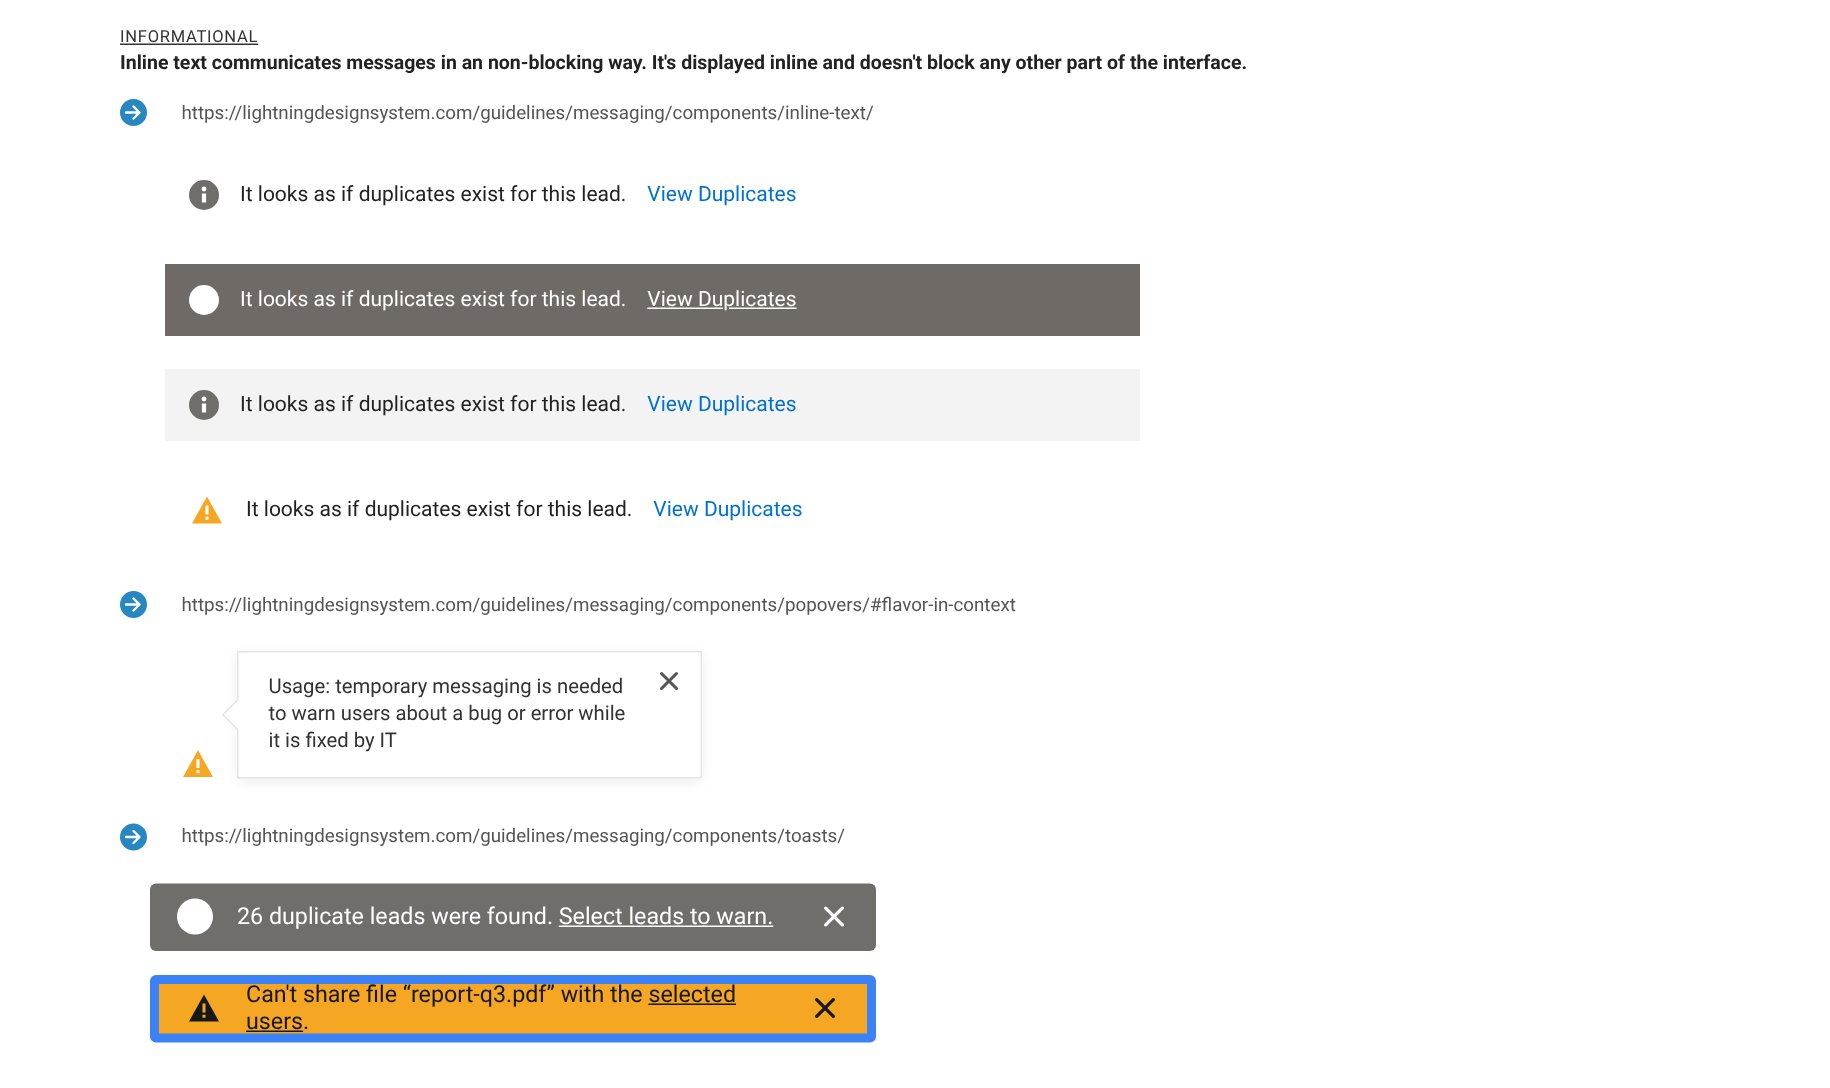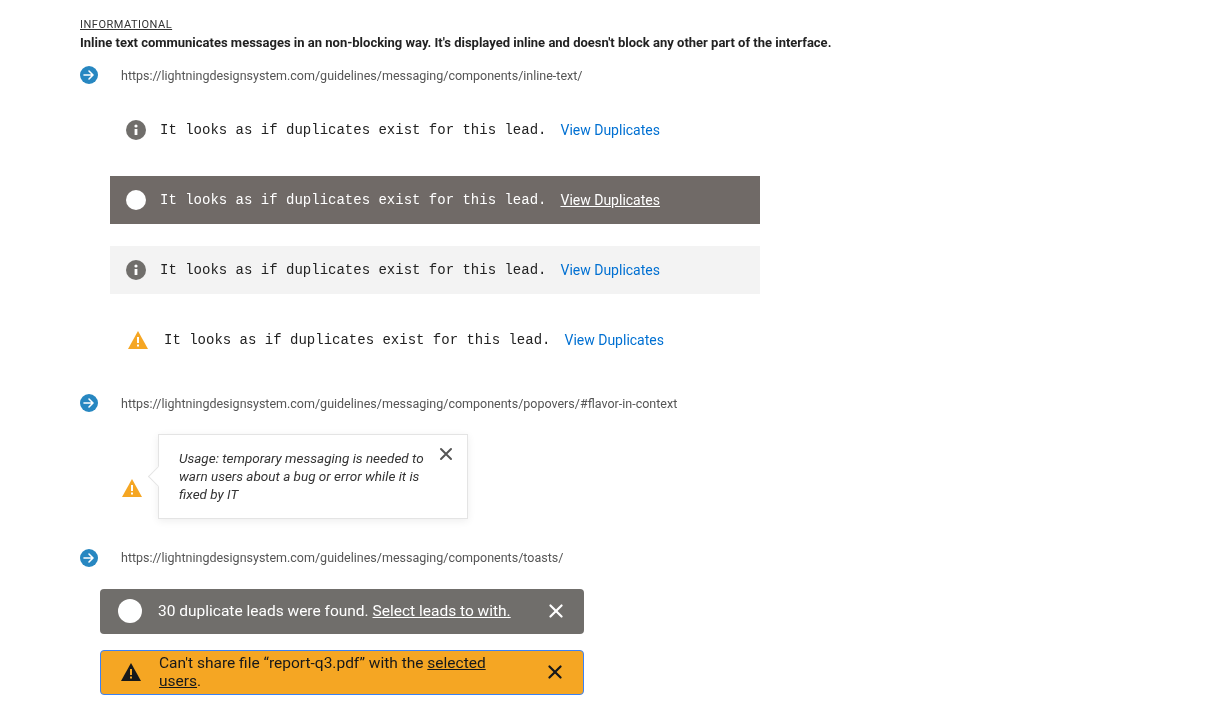--- a/index.html
+++ b/index.html
@@ -59,21 +59,21 @@
     align-items: center;
     gap: 14px;
     padding: 14px 16px;
     font-size: 14px;
     margin-bottom: 22px;
   }
   .inline-plain { background: transparent; }
   .inline-greydark { background: #706a67; color: #fff; }
   .inline-greydark .link-action { color: #fff; text-decoration: underline; }
   .inline-greylight { background: #f3f3f3; }
-  .inline-msg .msg-text { color: inherit; font-family: Liberation Mono, monospace; }
+  .inline-msg .msg-text { color: inherit; }
   .link-action {
     color: #0070d2;
     text-decoration: none;
     cursor: pointer;
   }
 
   
   .icon-circle-info {
     width: 20px; height: 20px; border-radius: 50%;
     background: #706e6b;
@@ -84,26 +84,25 @@
   .inline-greydark .icon-circle-info { background: #fff; }
 
   .warn-triangle {
     width: 24px; height: 20px; position: relative; flex: 0 0 auto;
     display: inline-flex; align-items:center; justify-content:center;
   }
 
   
   .popover-row {
     display: flex;
-    align-items: center;
+    align-items: flex-end;
     gap: 14px;
     margin-left: 40px;
     margin-top: 4px;
     margin-bottom: 30px;
-    font-style: italic;
   }
   .popover-box {
     position: relative;
     background: #fff;
     border: 1px solid #e4e4e4;
     box-shadow: 0 2px 8px rgba(0,0,0,0.07);
     padding: 14px 42px 14px 20px;
     width: 310px;
     font-size: 13.5px;
     line-height: 1.35;
@@ -135,21 +134,21 @@
     align-items: center;
     gap: 16px;
     padding: 0 18px;
     height: 45px;
     border-radius: 4px;
     font-size: 15.5px;
     margin-bottom: 16px;
     position: relative;
   }
   .toast-grey { background: #706e6b; color: #fff; }
-  .toast-orange { background: #f5a623; color: #16181a; border: 1px solid #3b82f6; }
+  .toast-orange { background: #f5a623; color: #16181a; border: 6px solid #3b82f6; }
   .toast .toast-text { flex: 1 1 auto; }
   .toast .toast-link { text-decoration: underline; cursor: pointer; }
   .toast-close {
     cursor: pointer;
     display: inline-flex;
   }
   .toast-grey .icon-circle-info { background:#fff; }
 </style>
 </head>
 <body>
@@ -271,21 +270,21 @@
 
 <div class="toasts-wrap">
 
   <div class="toast toast-grey">
     <span class="icon-circle-info" style="width:24px;height:24px">
       <svg width="24" height="24" viewBox="-2 -2 24 24">
           <use href="#i-info"></use>
         </svg>
     </span>
     <span class="toast-text">
-      <span>30 duplicate leads were found. </span><span class="toast-link">Select leads to with.</span>
+      <span>26 duplicate leads were found. </span><span class="toast-link">Select leads to warn.</span>
     </span>
     <span class="toast-close" style="color:#fff">
       <svg width="20" height="20" viewBox="0 0 18 18">
           <use href="#i-close"></use>
         </svg>
     </span>
   </div>
 
   <div class="toast toast-orange">
     <span class="warn-triangle">

